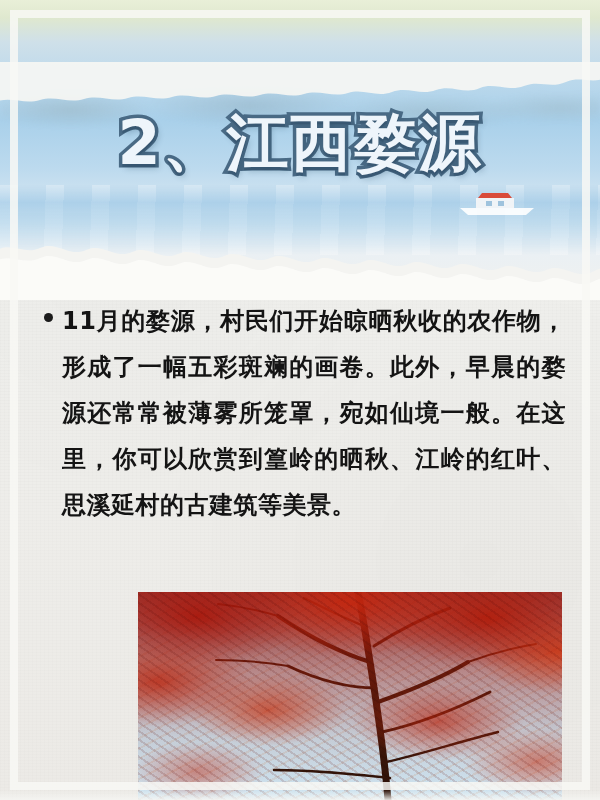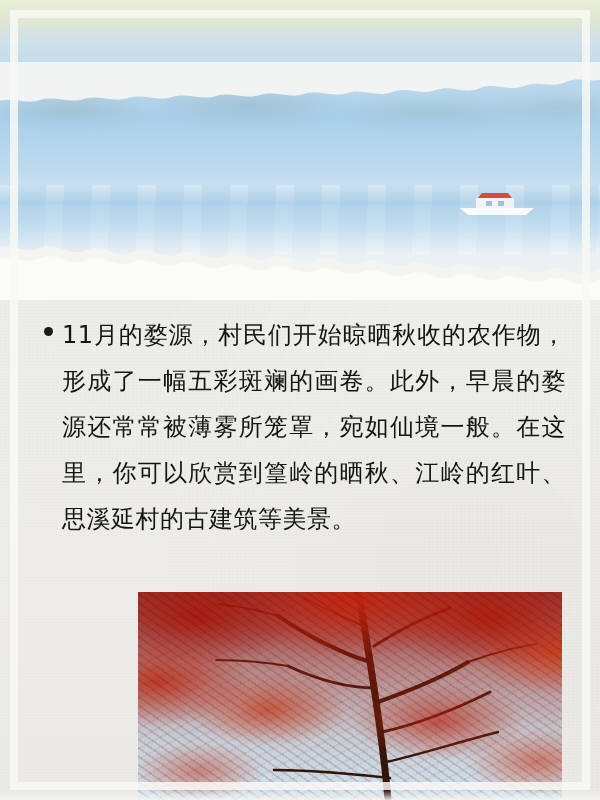--- a/index.html
+++ b/index.html
@@ -136,24 +136,25 @@
     text-shadow:
       0 3px 0 rgba(40,70,95,.35),
       3px 4px 6px rgba(30,60,85,.28);
     line-height: 1.05;
     white-space: nowrap;
   }
 
   
   .content {
     position: absolute;
-    left: 0; top: 300px;
+    left: 0; top: 286px;
     width: 600px;
     height: 500px;
     z-index: 5;
+    font-weight: bold;
   }
   .bullet-row {
     position: relative;
     padding: 12px 34px 0 62px;
   }
   .bullet-dot {
     position: absolute;
     left: 44px; top: 27px;
     width: 9px; height: 9px;
     border-radius: 50%;
@@ -249,20 +250,23 @@
     <svg class="torn-top" viewBox="0 0 612 60" preserveAspectRatio="none">
       <path d="M0,0 L612,0 L612,16 C598,22 586,14 572,20 C556,27 546,18 530,24 C514,30 500,20 486,26 C470,33 458,22 442,28 C426,34 414,24 398,30 C382,36 370,26 354,31 C338,36 326,27 310,32 C294,37 282,28 266,33 C250,38 238,29 222,34 C206,39 194,30 178,35 C162,40 150,31 134,36 C118,41 106,32 90,37 C74,42 62,33 46,38 C30,43 18,34 0,40 Z" fill="#f6f6f3" opacity="0.92"></path>
     </svg>
 
     <svg class="torn-bottom" viewBox="0 0 612 110" preserveAspectRatio="none">
       <path d="M0,52 C16,40 30,56 46,48 C62,40 76,58 92,50 C108,42 122,60 138,52 C154,44 168,62 184,54 C200,46 214,64 230,56 C246,48 260,66 276,58 C292,50 306,68 322,60 C338,52 352,70 368,62 C384,54 398,72 414,64 C430,56 444,74 460,66 C476,58 490,76 506,68 C522,60 536,78 552,70 C568,62 582,80 598,72 C604,69 608,68 612,67 L612,110 L0,110 Z" fill="#f4f4f1"></path>
       <path d="M0,62 C16,52 30,66 46,58 C62,50 76,68 92,60 C108,52 122,70 138,62 C154,54 168,72 184,64 C200,56 214,74 230,66 C246,58 260,76 276,68 C292,60 306,78 322,70 C338,62 352,80 368,72 C384,64 398,82 414,74 C430,66 444,84 460,76 C476,68 490,86 506,78 C522,70 536,88 552,80 C568,72 582,90 598,82 C604,79 608,78 612,77 L612,110 L0,110 Z" fill="#fbfbf9" opacity="0.85"></path>
     </svg>
   </div>
 
+  <div class="title-wrap">
+    <div class="title">2、江西婺源</div>
+  </div>
 
   <div class="content">
     <div class="bullet-row">
       <span class="bullet-dot"></span>
       <div class="body-text">11月的婺源，村民们开始晾晒秋收的农作物，形成了一幅五彩斑斓的画卷。此外，早晨的婺源还常常被薄雾所笼罩，宛如仙境一般。在这里，你可以欣赏到篁岭的晒秋、江岭的红叶、思溪延村的古建筑等美景。</div>
     </div>
   </div>
 
   <div class="photo">
     <div class="photo-sky"></div>

